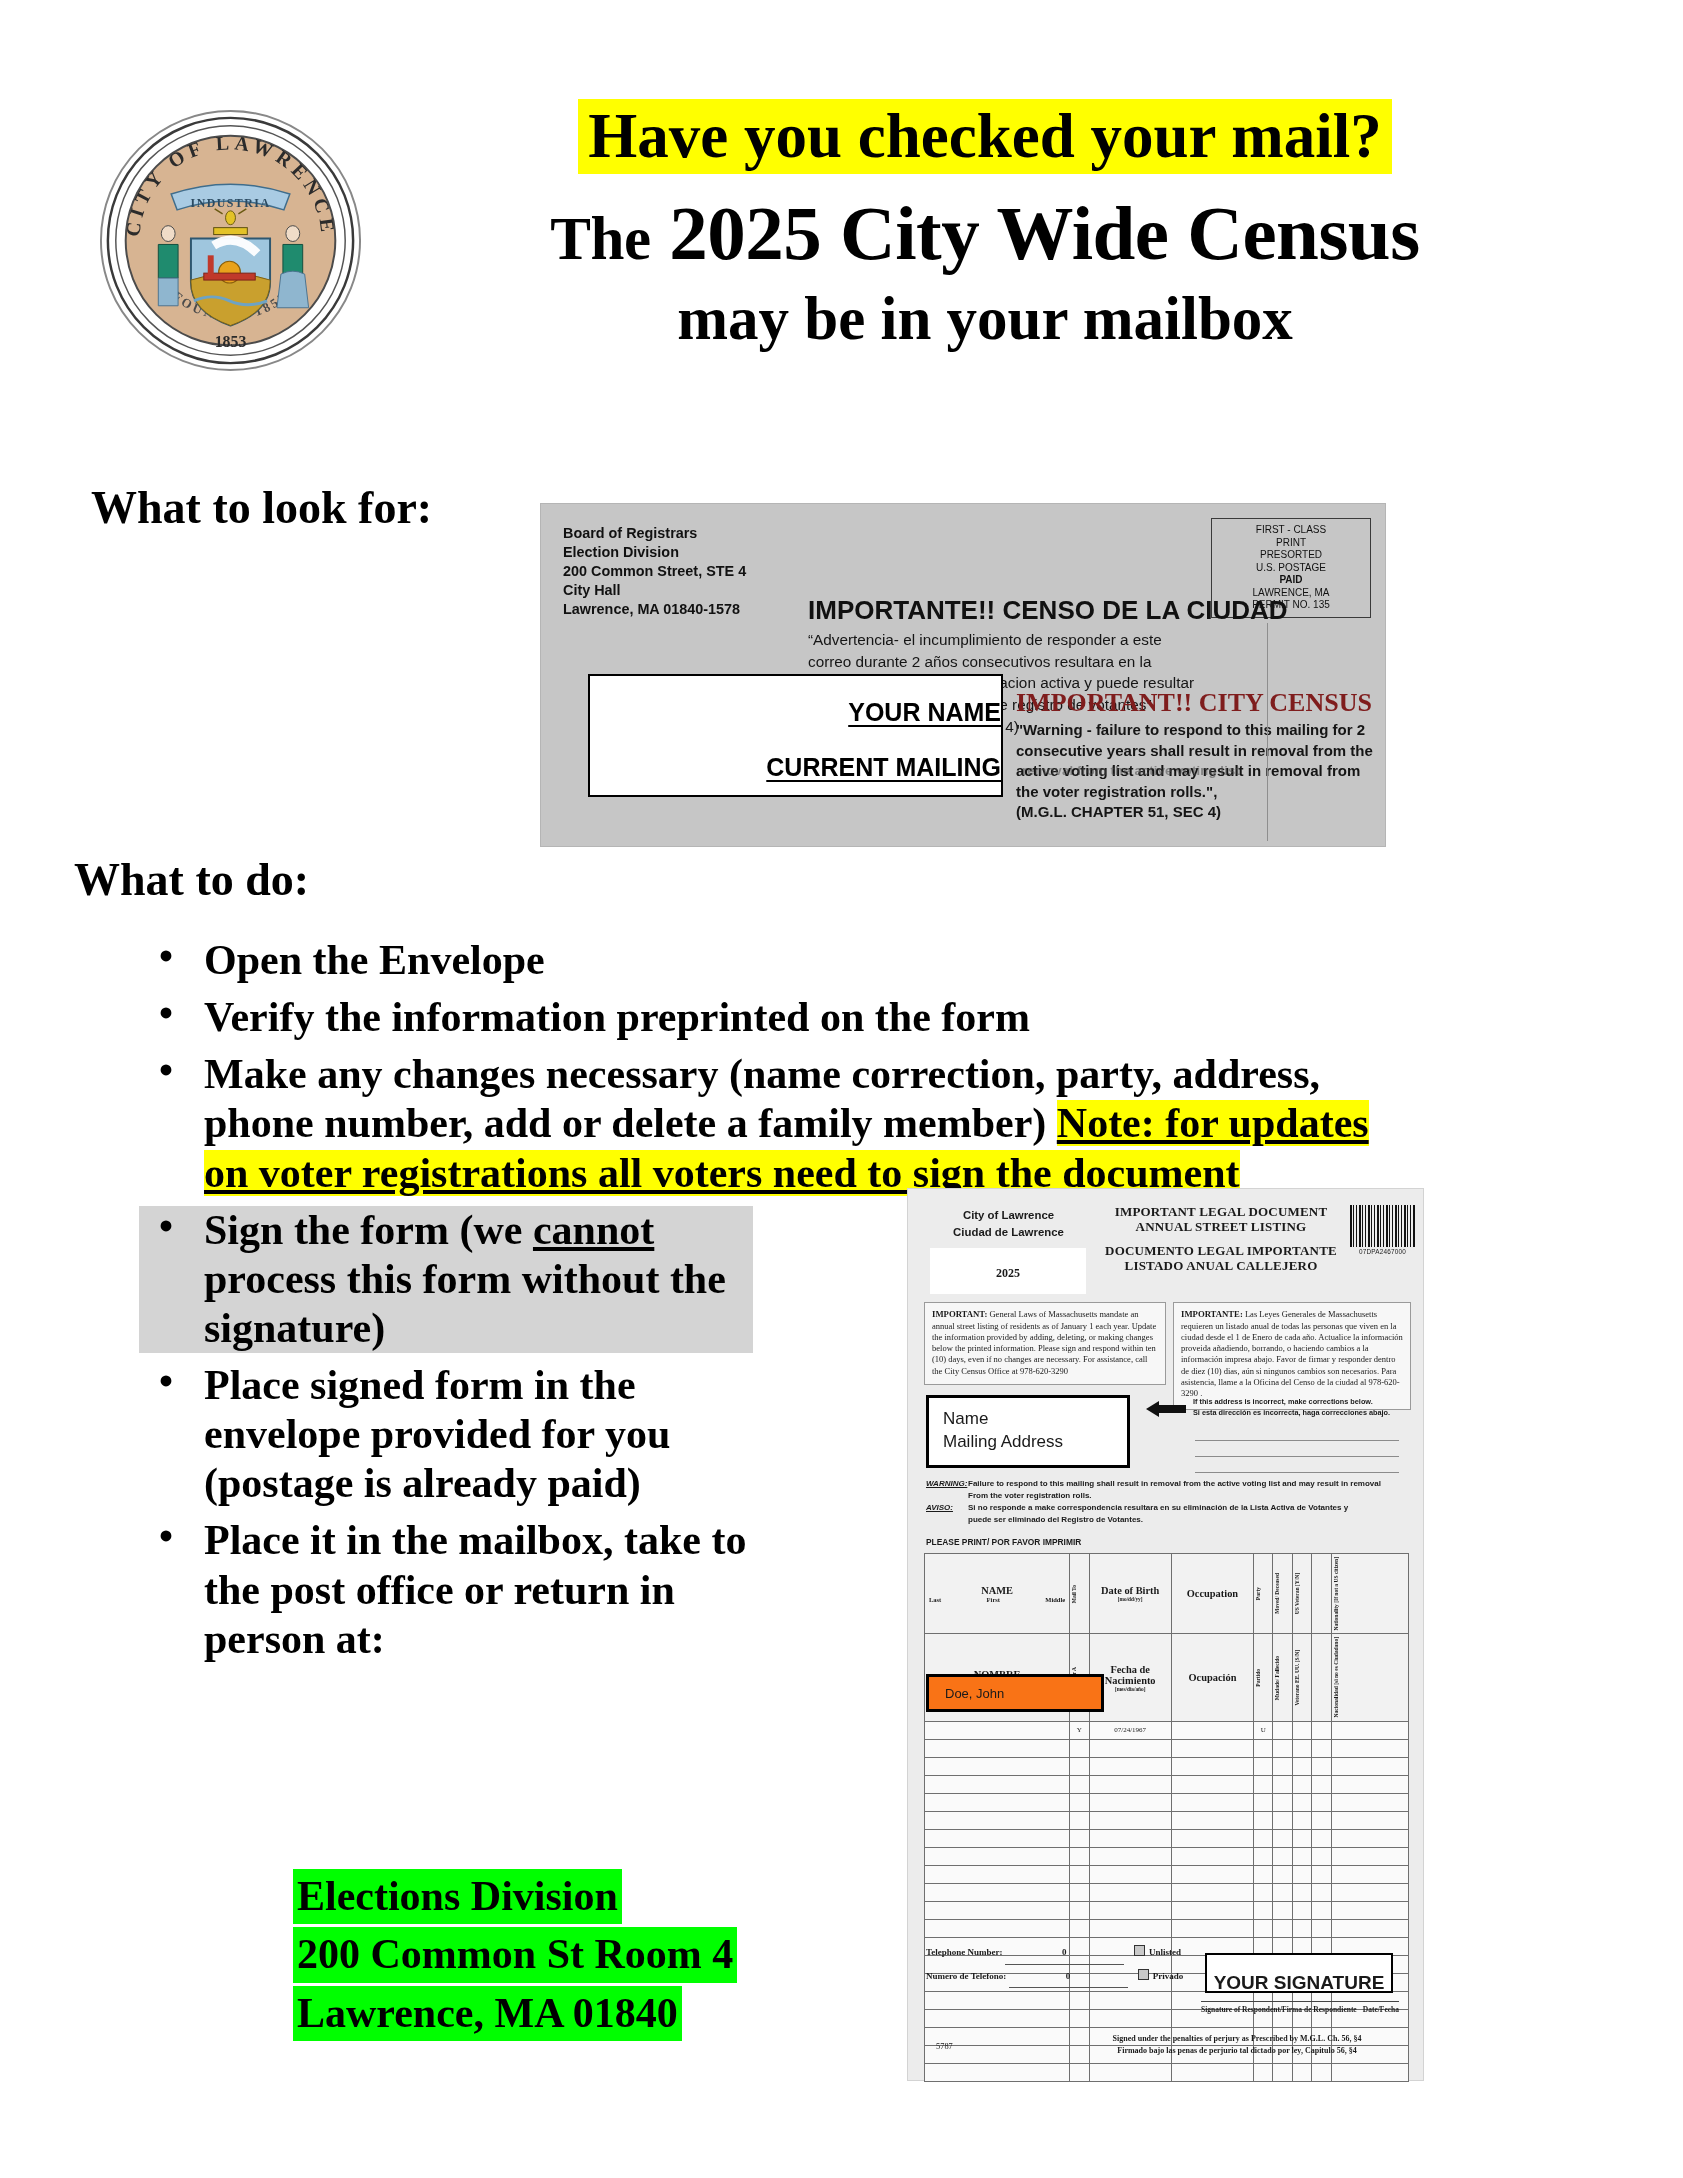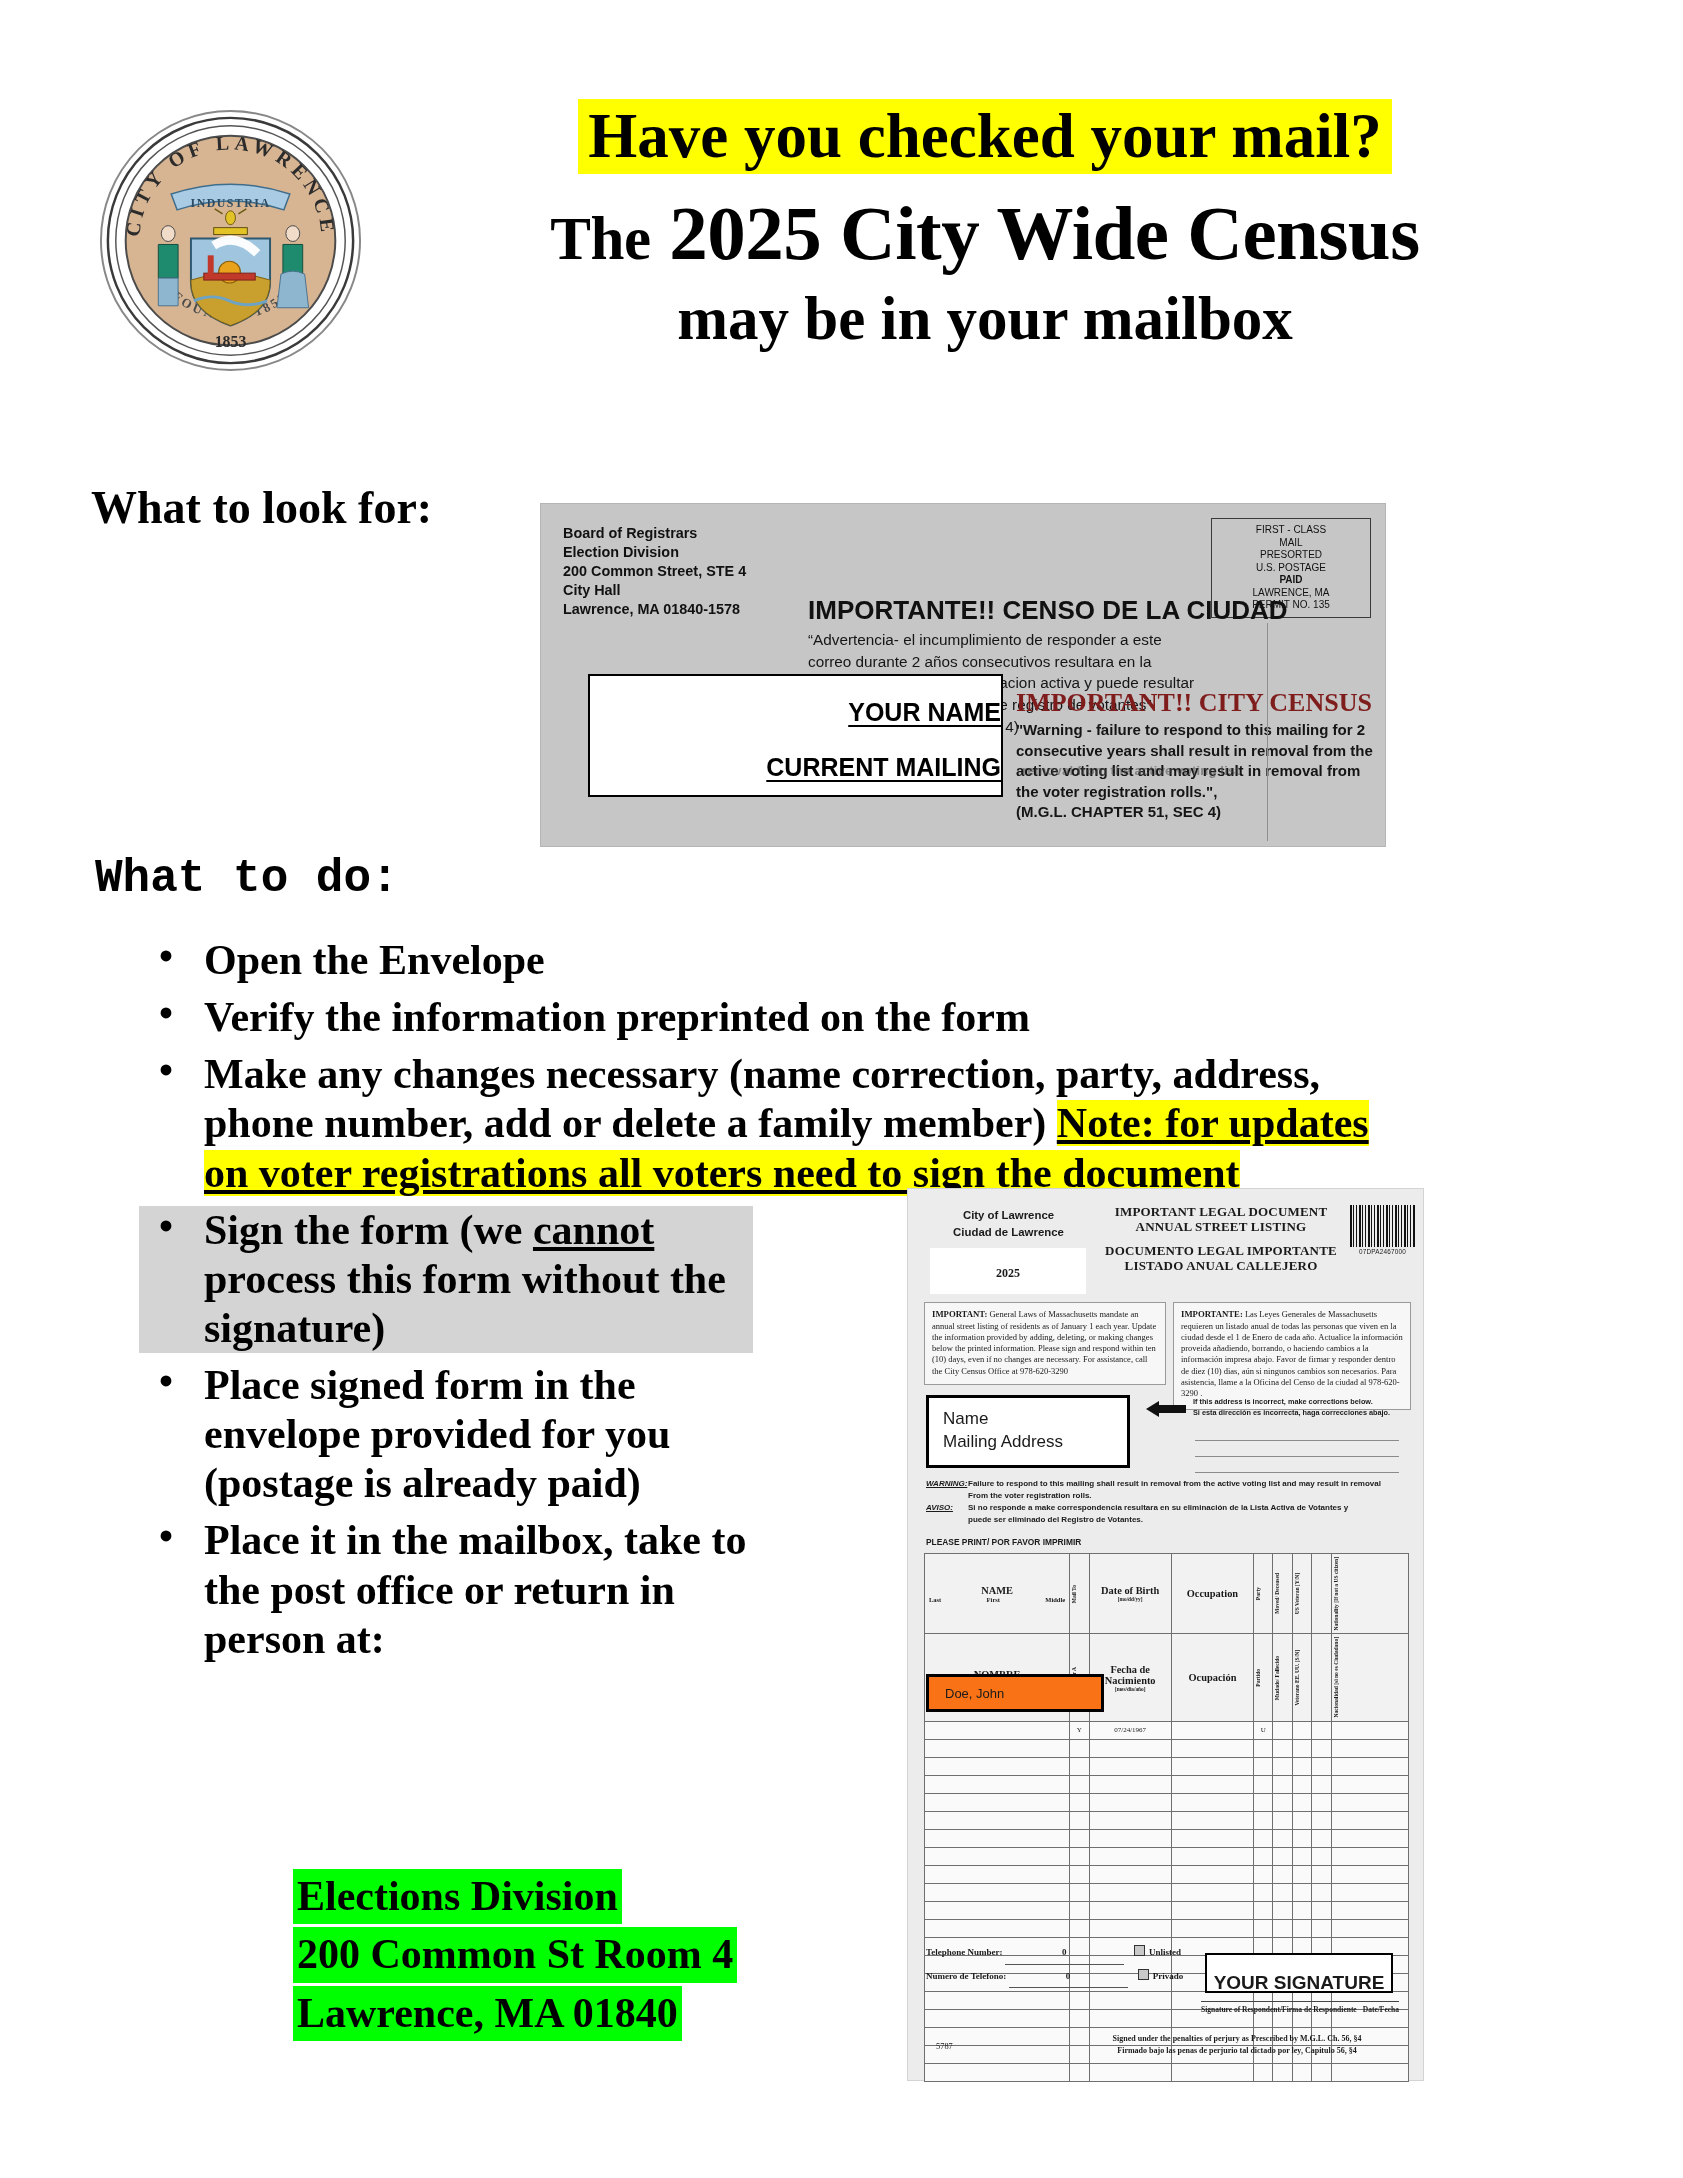--- a/index.html
+++ b/index.html
@@ -18,21 +18,21 @@
   #header{position:absolute;left:376px;top:99px;width:1218px;text-align:center;}
   .hl-yellow{background:#ffff00;}
   #headline{font-size:63px;font-weight:bold;line-height:1.12;display:inline-block;padding:2px 10px;}
   #title2{font-size:77px;font-weight:bold;line-height:1.18;margin-top:14px;letter-spacing:-0.5px;}
   #title2 .small{font-size:61px;}
   #title3{font-size:61px;font-weight:bold;line-height:1.2;margin-top:4px;}
 
   
   .sec-head{position:absolute;font-size:46px;font-weight:bold;}
   #look-head{left:91px;top:481px;}
-  #do-head{left:95px;top:853px;font-family:Liberation Mono, monospace;}
+  #do-head{left:74px;top:853px;}
 
   
   #envelope{position:absolute;left:540px;top:503px;width:844px;height:342px;
             background:#c6c6c6;border:1px solid #b5b5b5;}
   #env-return{position:absolute;left:22px;top:20px;font-family:"Liberation Sans",sans-serif;
               font-size:14.4px;font-weight:bold;line-height:1.32;color:#111;}
   #env-permit{position:absolute;right:14px;top:14px;width:150px;border:1px solid #3a3a3a;
               padding:5px 4px;text-align:center;font-family:Liberation Sans, sans-serif;
               font-size:10px;line-height:1.25;color:#111;}
   #env-permit .paid{font-weight:bold;}
@@ -211,21 +211,21 @@
     <div id="env-return">
       <div>Board of Registrars</div>
       <div>Election Division</div>
       <div>200 Common Street, STE 4</div>
       <div>City Hall</div>
       <div>Lawrence, MA 01840-1578</div>
     </div>
 
     <div id="env-permit">
       <div>FIRST - CLASS</div>
-      <div>MAIL</div>
+      <div>PRINT</div>
       <div>PRESORTED</div>
       <div>U.S. POSTAGE</div>
       <div class="paid">PAID</div>
       <div>LAWRENCE, MA</div>
       <div>PERMIT NO. 135</div>
     </div>
 
     <div id="env-sp-title">IMPORTANTE!! CENSO DE LA CIUDAD</div>
     <div id="env-sp-body">“Advertencia- el incumplimiento de responder a este correo durante 2 años consecutivos resultara en la eliminacion de la lista de votacion activa y puede resultar en la sustitucion de la lista de registro de votantes”. (M.G.L. CAPITULO 51. SEC 4)</div>
 

